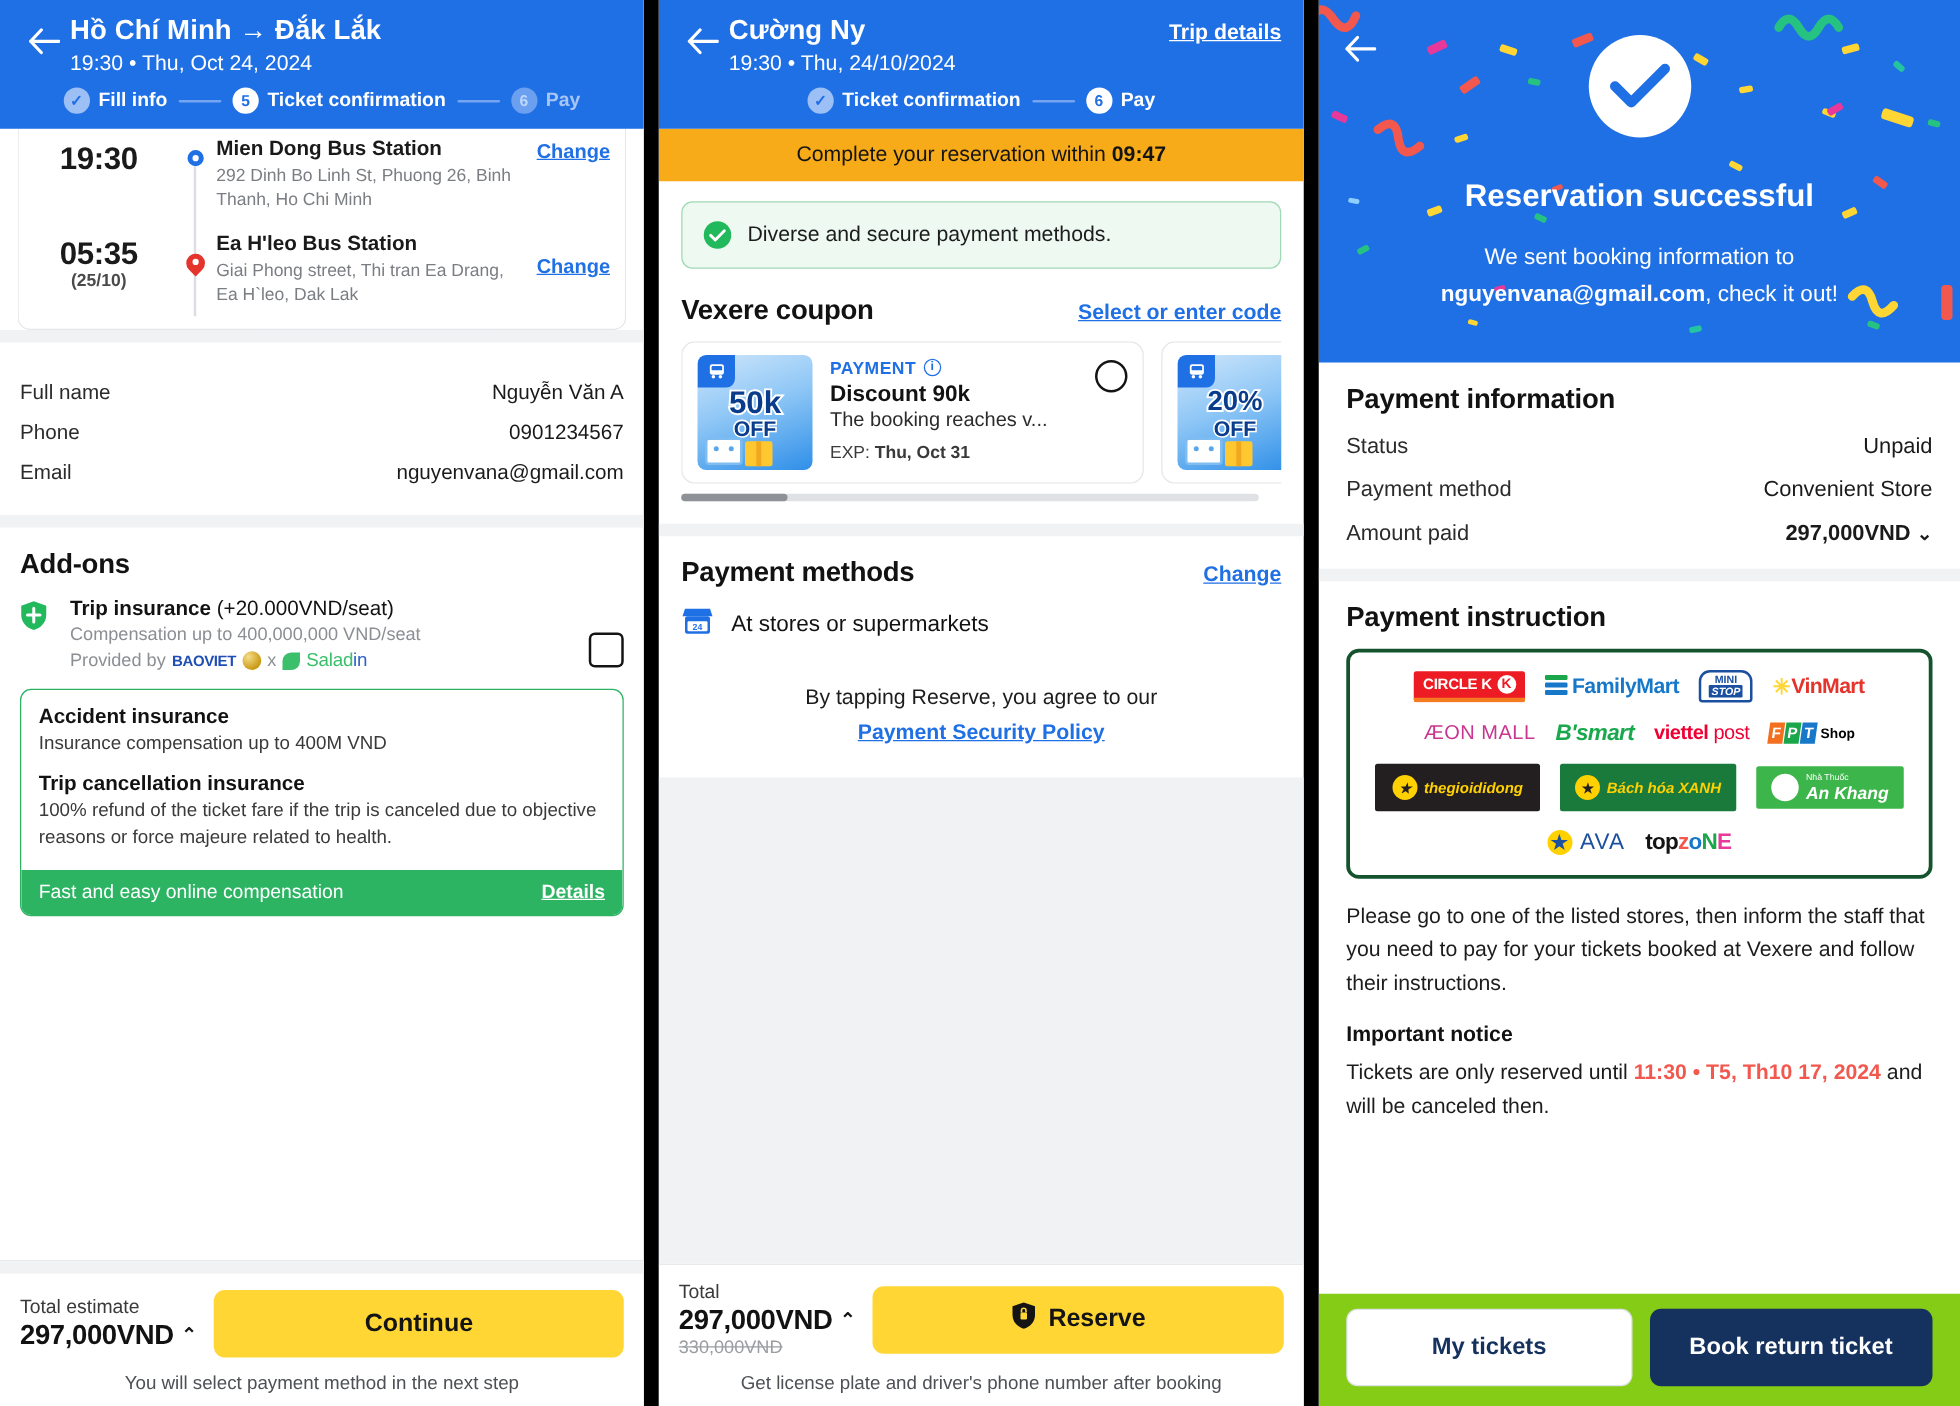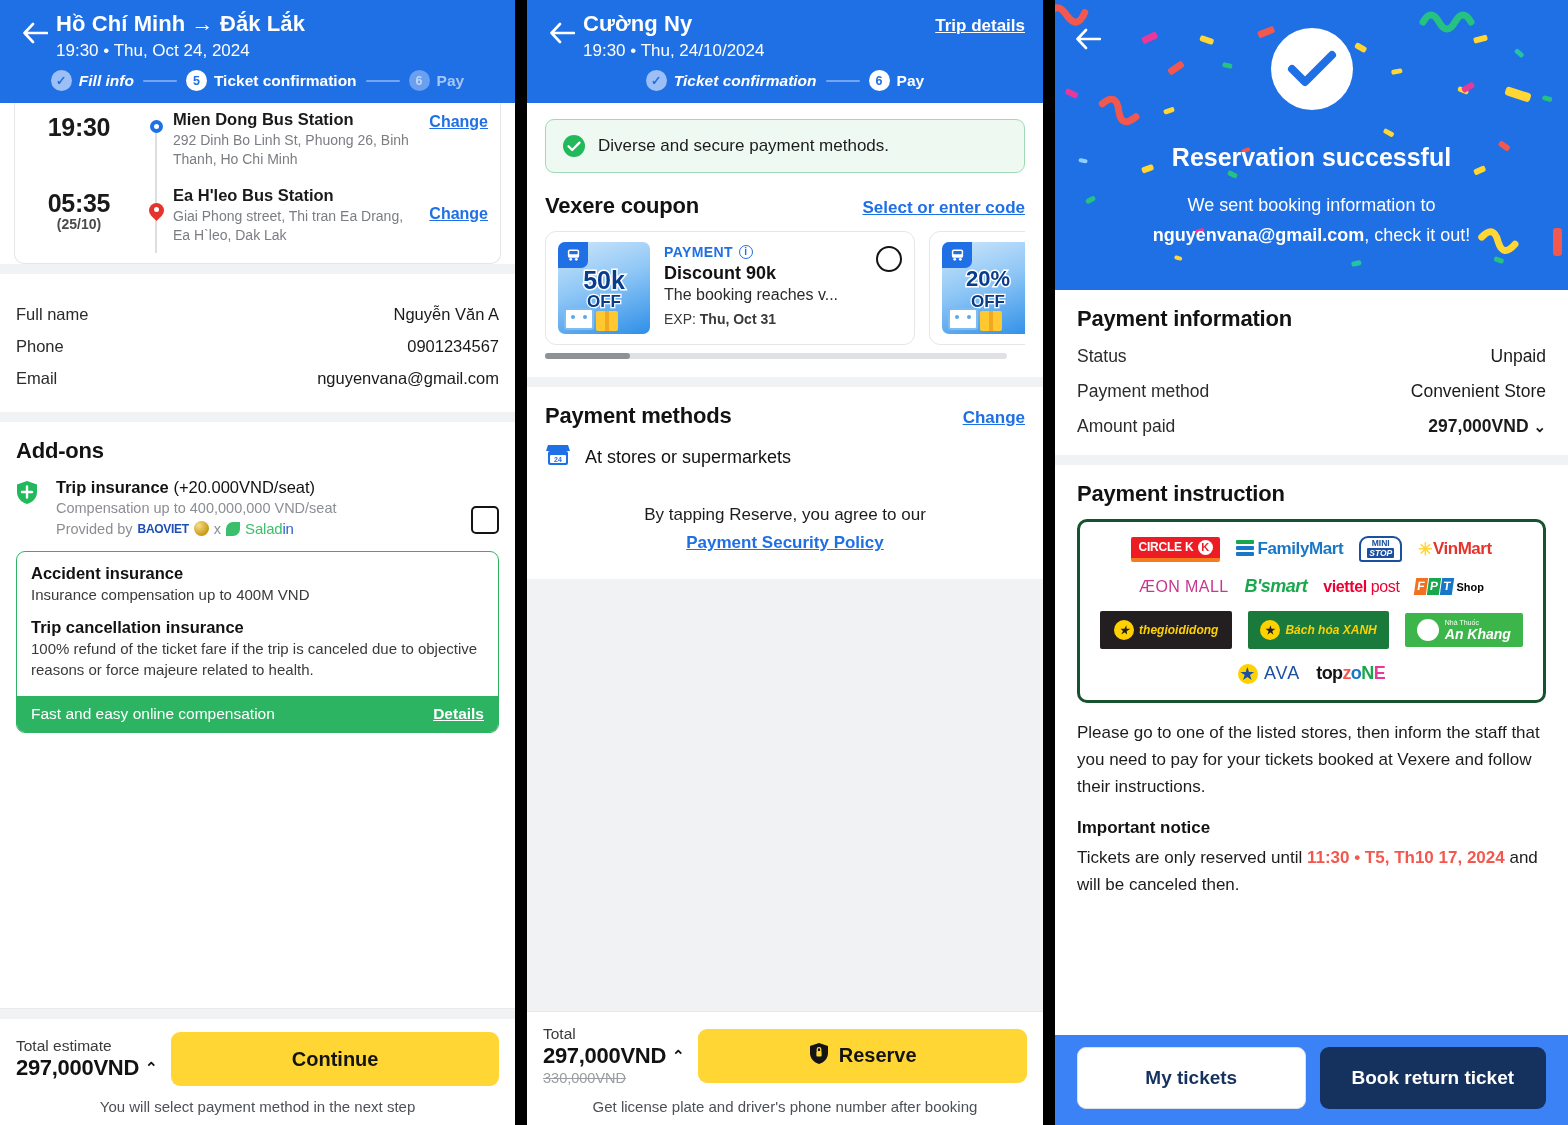--- a/index.html
+++ b/index.html
@@ -37,21 +37,21 @@
   .steps { display: flex; align-items: center; justify-content: center; gap: 9px; padding: 6px 0 12px; }
   .step { display: flex; align-items: center; gap: 7px; font-size: 15.5px; font-weight: bold; }
   .bub {
     width: 21px; height: 21px; border-radius: 50%;
     display: flex; align-items: center; justify-content: center;
     font-size: 12.5px; font-weight: bold; flex: 0 0 21px;
   }
   .bub.done { background: #9cc0f5; color: #1f6fe5; }
   .bub.cur  { background: #fff; color: #1f6fe5; }
   .bub.todo { background: #6b9ff0; color: #bfd7fa; }
-  .step.done .lbl { color: #fff; font-style: italic; }
+  .step.done .lbl { color: #fff; }
   .step.cur  .lbl { color: #fff; }
   .step.todo .lbl { color: #a8c6f5; }
   .dash { width: 34px; height: 2px; background: #75a5f1; border-radius: 2px; }
 
   
   .body1 { flex: 1 1 auto; overflow: hidden; background: #fff; display: flex; flex-direction: column; }
   .trip-card {
     margin: 0 14px; border: 1px solid #e4e6ea; border-radius: 10px; border-top: none;
     border-top-left-radius: 0; border-top-right-radius: 0;
     padding: 4px 12px 18px 0; display: flex;
@@ -223,21 +223,21 @@
   .lg-green2 small { font-size: 7px; display: block; line-height: 8px; }
   .ybadge { width: 20px; height: 20px; border-radius: 50%; background: #ffd100; color: #231f20; font-size: 11px; display: inline-flex; align-items: center; justify-content: center; }
   .wbadge { width: 22px; height: 22px; border-radius: 50%; background: #fff; }
   .lg-ava { display: flex; align-items: center; gap: 6px; }
   .lg-ava span { color: #1b4fa0; font-size: 18px; letter-spacing: 1px; }
   .lg-top { font-size: 18px; font-weight: bold; letter-spacing: -.6px; }
   .instr { padding: 16px 22px 0; font-size: 17px; color: #1c1c1c; line-height: 27px; }
   .notice-h { padding: 18px 22px 0; font-size: 17px; font-weight: bold; color: #121212; }
   .notice-p { padding: 6px 22px 0; font-size: 17px; color: #1c1c1c; line-height: 27px; }
   .notice-p b { color: #f2584e; font-weight: bold; }
-  .p3foot { margin-top: auto; display: flex; gap: 14px; padding: 12px 22px 16px; background: #3b82f6; flex: 0 0 auto; }
+  .p3foot { margin-top: auto; display: flex; gap: 14px; padding: 12px 22px 16px; background: #84cc16; flex: 0 0 auto; }
   .btn-o { flex: 1 1 0; height: 62px; border: 1px solid #dfe1e4; border-radius: 9px; background: #fff; color: #15315e; font-size: 19px; font-weight: bold; cursor: pointer; font-family: "Liberation Sans", sans-serif; }
   .btn-n { flex: 1 1 0; height: 62px; border: none; border-radius: 9px; background: #15315e; color: #fff; font-size: 19px; font-weight: bold; cursor: pointer; font-family: "Liberation Sans", sans-serif; }
 </style>
 </head>
 <body>
 
 <div class="stage">
 
   <div class="panel p1">
     <div class="hdr">
@@ -403,20 +403,24 @@
           <span class="lbl">Ticket confirmation</span>
         </div>
         <span class="dash"></span>
         <div class="step cur">
           <span class="bub cur">6</span>
           <span class="lbl">Pay</span>
         </div>
       </div>
     </div>
 
+    <div class="countdown">
+      <span>Complete your reservation within</span>
+      <b>09:47</b>
+    </div>
 
     <div class="notice">
       <span class="ok-shield">
         <svg width="24" height="24" viewBox="0 0 24 24">
             <circle cx="12" cy="12" r="11" fill="#22b85c"></circle>
             <path d="M6.5 12.3 L10.2 16 L17.5 8.6" stroke="#fff" stroke-width="2.3" fill="none" stroke-linecap="round" stroke-linejoin="round"></path>
           </svg>
       </span>
       <span>Diverse and secure payment methods.</span>
     </div>

